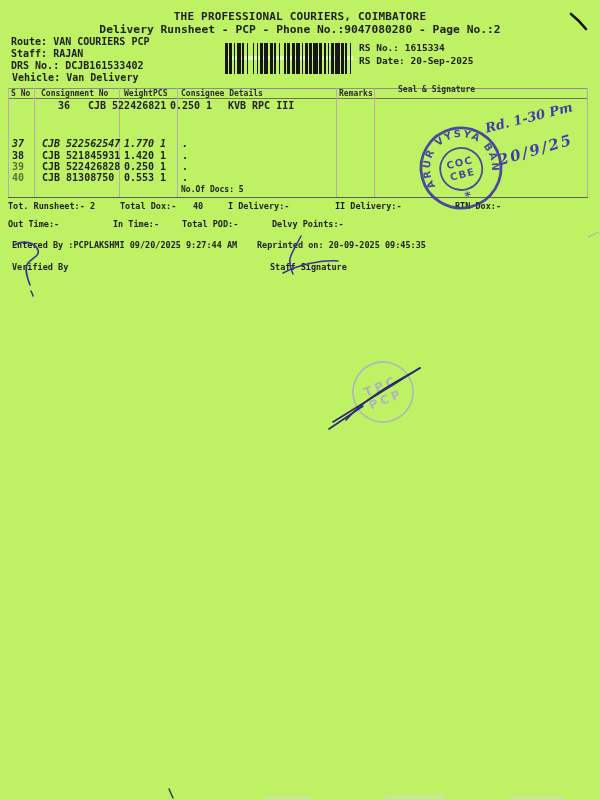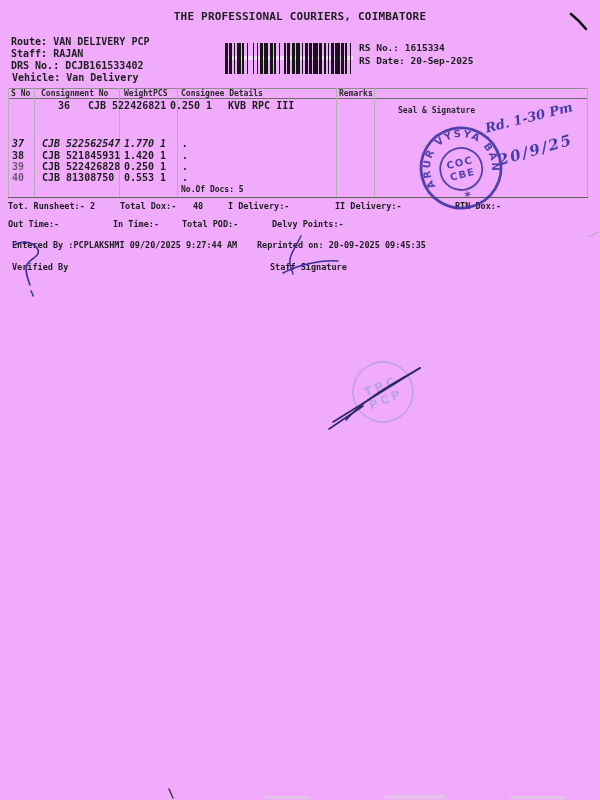--- a/index.html
+++ b/index.html
@@ -1,17 +1,17 @@
 <!DOCTYPE html>
 <html><head>
 <meta charset="utf-8">
 <style>
   html,body{margin:0;padding:0;background:#ffffff;}
   #page{
-    position:relative;width:600px;height:800px;background:#f0abfc;overflow:hidden;
+    position:relative;width:600px;height:800px;background:#bef264;overflow:hidden;
     font-family:"DejaVu Sans Mono", monospace;color:#1e1e1e;font-weight:bold;
   }
   .abs{position:absolute;white-space:pre;line-height:1;}
   
   .doc-title{top:11px;left:0;width:600px;text-align:center;font-size:11px;letter-spacing:.2px;}
   .doc-subtitle{top:24px;left:0;width:600px;text-align:center;font-size:11.3px;}
   .meta{font-size:10px;}
   .m-route{top:37px;left:11px;}
   .m-staff{top:49px;left:11px;}
   .m-drs{top:61px;left:11px;}
@@ -45,22 +45,23 @@
   .hw-date{left:497px;top:141px;font-size:15px;letter-spacing:2px;transform:rotate(-16deg);}
   
   .scan-smudge{position:absolute;background:#d9d9d4;opacity:.55;}
 </style>
 </head>
 <body>
 
 <div id="page">
 
   <div class="abs doc-title">THE PROFESSIONAL COURIERS, COIMBATORE</div>
+  <div class="abs doc-subtitle">Delivery Runsheet - PCP - Phone No.:9047080280 - Page No.:2</div>
 
-  <div class="abs meta m-route">Route: VAN DELIVERY PCP</div>
+  <div class="abs meta m-route">Route: VAN COURIERS PCP</div>
   <div class="abs meta m-staff">Staff: RAJAN</div>
   <div class="abs meta m-drs">DRS No.: DCJB161533402</div>
   <div class="abs meta m-vehicle">Vehicle: Van Delivery</div>
 
   <div class="abs" id="barcode"><div class="scanband"></div><div class="bar" style="left: 0px; width: 2.9px;"></div><div class="bar" style="left: 4.35px; width: 2.9px;"></div><div class="bar" style="left: 8.7px; width: 1.45px;"></div><div class="bar" style="left: 11.6px; width: 4.35px;"></div><div class="bar" style="left: 17.4px; width: 1.45px;"></div><div class="bar" style="left: 21.75px; width: 1.45px;"></div><div class="bar" style="left: 27.55px; width: 1.45px;"></div><div class="bar" style="left: 31.9px; width: 1.45px;"></div><div class="bar" style="left: 34.8px; width: 2.9px;"></div><div class="bar" style="left: 39.15px; width: 4.35px;"></div><div class="bar" style="left: 44.95px; width: 2.9px;"></div><div class="bar" style="left: 49.3px; width: 1.45px;"></div><div class="bar" style="left: 53.65px; width: 1.45px;"></div><div class="bar" style="left: 59.45px; width: 1.45px;"></div><div class="bar" style="left: 62.35px; width: 2.9px;"></div><div class="bar" style="left: 66.7px; width: 2.9px;"></div><div class="bar" style="left: 71.05px; width: 4.35px;"></div><div class="bar" style="left: 76.85px; width: 1.45px;"></div><div class="bar" style="left: 79.75px; width: 2.9px;"></div><div class="bar" style="left: 84.1px; width: 2.9px;"></div><div class="bar" style="left: 88.45px; width: 4.35px;"></div><div class="bar" style="left: 94.25px; width: 2.9px;"></div><div class="bar" style="left: 98.6px; width: 2.9px;"></div><div class="bar" style="left: 102.95px; width: 1.45px;"></div><div class="bar" style="left: 105.85px; width: 2.9px;"></div><div class="bar" style="left: 110.2px; width: 4.35px;"></div><div class="bar" style="left: 116px; width: 2.9px;"></div><div class="bar" style="left: 120.35px; width: 1.45px;"></div><div class="bar" style="left: 124.7px; width: 1.45px;"></div><div class="bar" style="left: 127.6px; width: 4.35px;"></div></div>
   <div class="abs meta m-rsno">RS No.: 1615334</div>
   <div class="abs meta m-rsdate">RS Date: 20-Sep-2025</div>
 
   <div class="hline hl-top"></div>
   <div class="hline hl-head"></div>
@@ -72,21 +73,21 @@
   <div class="vline" style="left:336px"></div>
   <div class="vline" style="left:374px"></div>
   <div class="vline" style="left:587px"></div>
 
   <div class="abs th" style="top:90px;left:11px">S No</div>
   <div class="abs th" style="top:90px;left:41px">Consignment No</div>
   <div class="abs th" style="top:90px;left:124px">Weight</div>
   <div class="abs th" style="top:90px;left:153px">PCS</div>
   <div class="abs th" style="top:90px;left:181px">Consignee Details</div>
   <div class="abs th" style="top:90px;left:339px">Remarks</div>
-  <div class="abs th" style="top:107px;left:398px">Seal &amp; Signature</div>
+  <div class="abs th" style="top:86px;left:398px">Seal &amp; Signature</div>
 
   <div>
     <span class="abs td r0 c-sno">36</span>
     <span class="abs td r0 c-con">CJB 522426821</span>
     <span class="abs td r0 c-wt">0.250</span>
     <span class="abs td r0 c-pcs">1</span>
     <span class="abs td r0 c-cde">KVB RPC III</span>
   </div>
   <div>
     <span class="abs td r1 c-sno">37</span>

